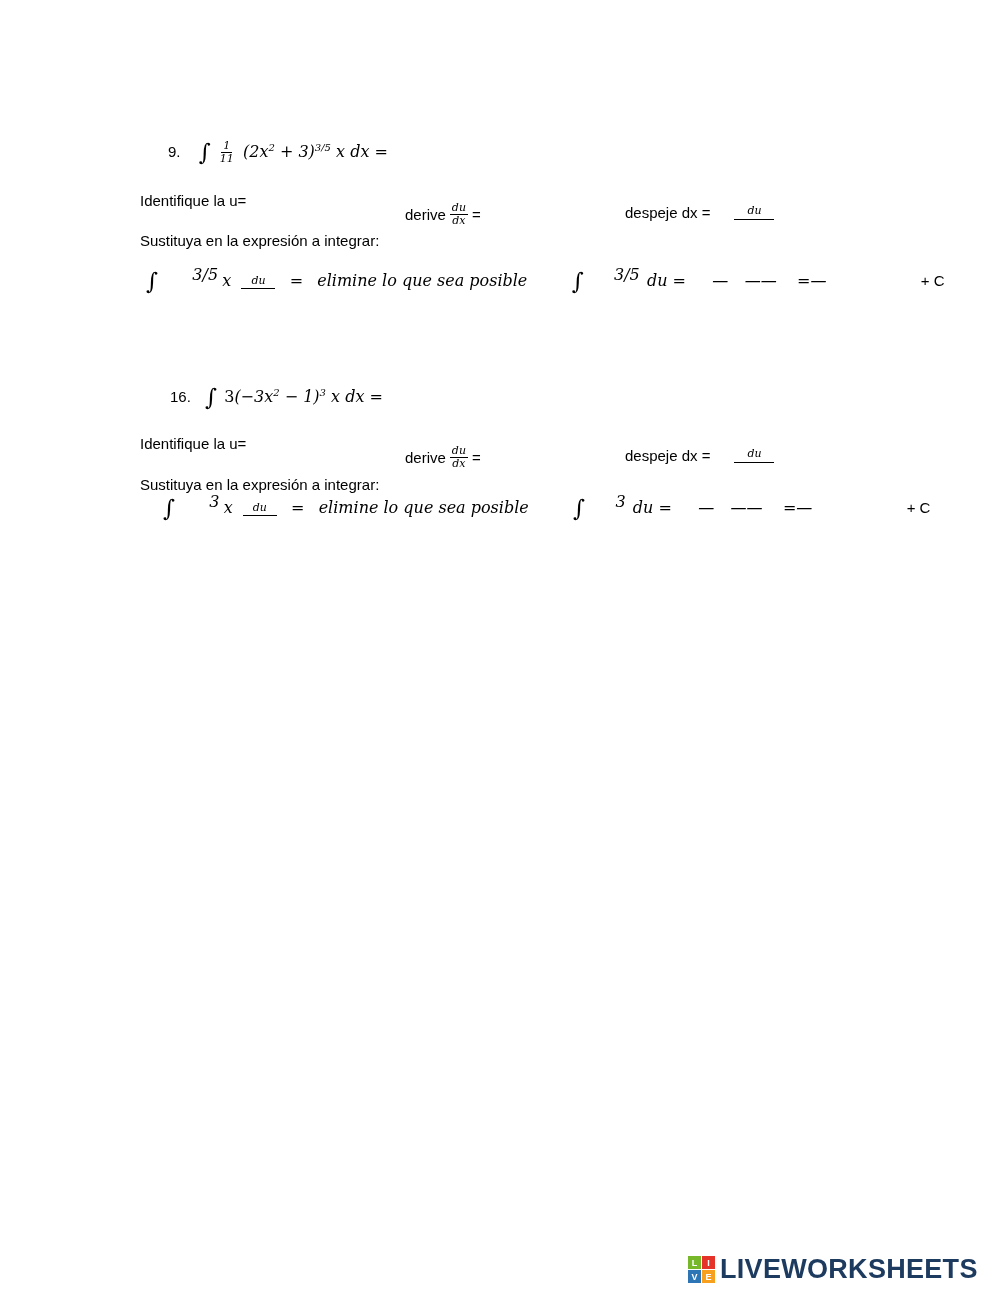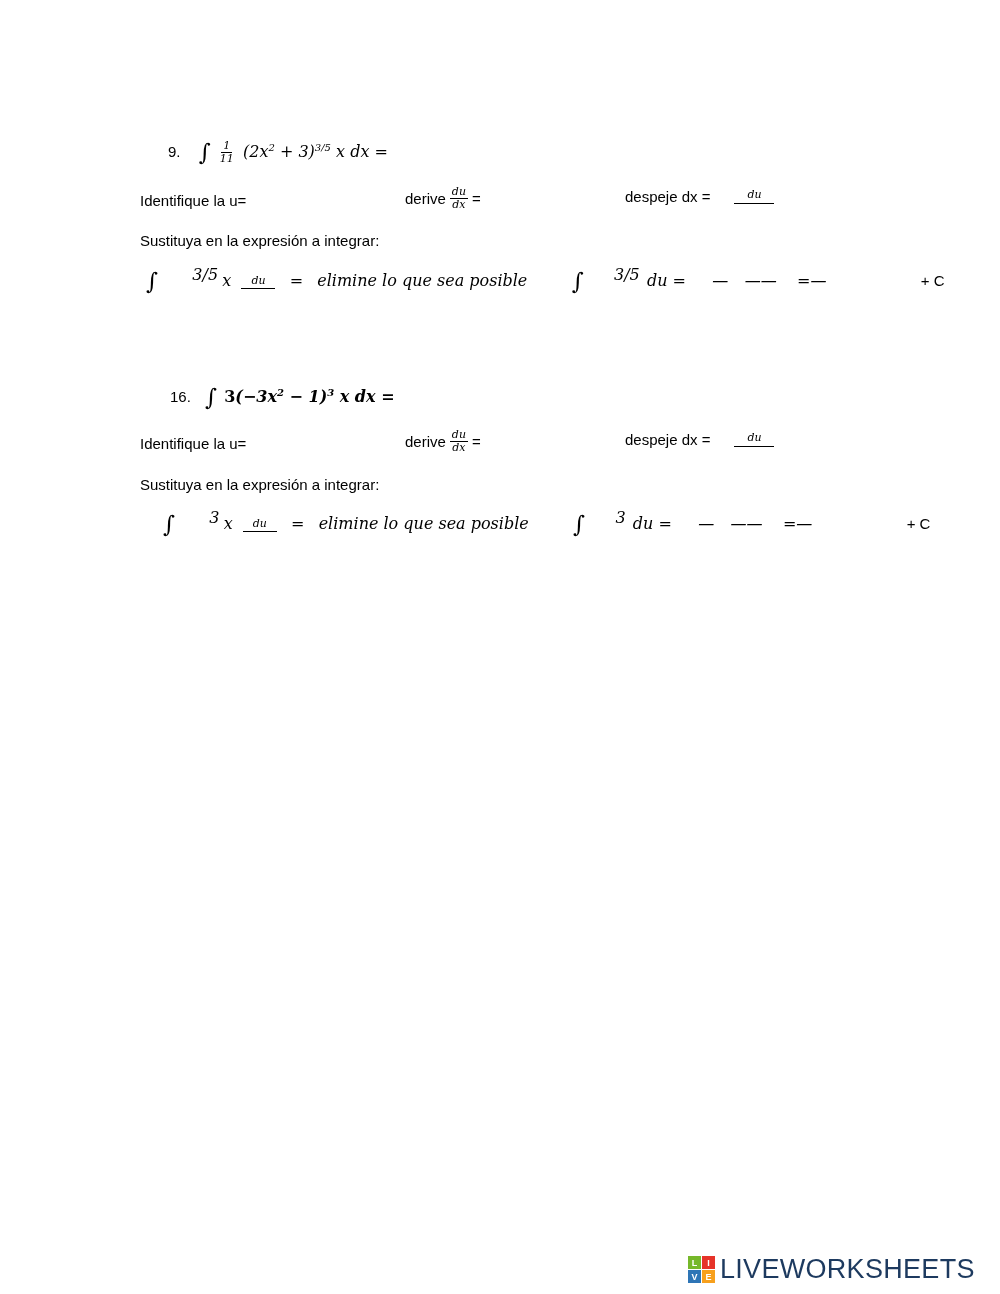--- a/index.html
+++ b/index.html
@@ -6,21 +6,21 @@
   body {
     width: 1000px; height: 1294px;
     position: relative;
     background: #ffffff;
     font-family: "Liberation Sans", sans-serif;
     color: #000000;
     font-size: 15px;
     overflow: hidden;
   }
   .abs { position: absolute; white-space: nowrap; }
-  .row { display: flex; align-items: center; }
+  .row { display: flex; align-items: center; margin-top: 16px; }
   .math {
     font-family: "DejaVu Serif", serif;
     font-style: italic;
     font-size: 16px;
     margin-top: 40px;
   }
   .int {
     font-family: "DejaVu Serif", serif;
     font-style: normal;
     font-size: 23px;
@@ -56,21 +56,21 @@
   .logo-grid span {
     display: flex; align-items: center; justify-content: center;
     color: #fff; font-weight: bold; font-size: 9px;
     font-family: "Liberation Sans", sans-serif;
   }
   .sq0 { background: #76b82a; }
   .sq1 { background: #e63329; }
   .sq2 { background: #2e75b6; }
   .sq3 { background: #f7a01d; }
   .brand {
-    font-weight: normal;
+    font-weight: bold;
     font-size: 27px;
     letter-spacing: 0.3px;
     color: #1d3a5f;
   }
 </style>
 </head>
 <body>
 
 <div class="abs" style="left:168px; top:140px;">
   <span style="margin-right:14px;">9.</span>
@@ -125,21 +125,21 @@
   <span class="math">——</span>
   <span class="blankslot" style="width:12px;"></span>
   <span class="math">=—</span>
   <span class="blankslot" style="width:86px;"></span>
   <span>+ C</span>
 </div>
 
 <div class="abs" style="left:170px; top:386px;">
   <span style="margin-right:10px;">16.</span>
   <span class="int">∫</span>
-  <span class="math" style="margin-left:3px;font-weight:bold;"><span style="font-style:normal;">3</span><span>(−3x</span><sup>2</sup><span> − 1)</span><sup>3</sup><span> x dx =</span></span>
+  <span class="math" style="margin-left:3px;"><span style="font-style:normal;">3</span><span>(−3x</span><sup>2</sup><span> − 1)</span><sup>3</sup><span> x dx =</span></span>
 </div>
 
 <div class="abs" style="left:140px; top:435px;">Identifique la u=</div>
 
 <div class="abs row" style="left:405px; top:429px;">
   <span>derive</span>
   <span class="frac" style="margin:0 4px;">
       <span class="num">du</span>
       <span class="den">dx</span>
     </span>
@@ -149,21 +149,21 @@
 <div class="abs row" style="left:625px; top:431px;">
   <span>despeje dx =</span>
   <span class="fracblank" style="margin-left:24px;">
       <span>du</span>
       <span class="bar" style="width:40px;"></span>
     </span>
 </div>
 
 <div class="abs" style="left:140px; top:476px;">Sustituya en la expresión a integrar:</div>
 
-<div class="abs eqline" style="left:163px; top:513px;">
+<div class="abs eqline" style="left:163px; top:497px;">
   <span class="int">∫</span>
   <span class="blankslot" style="width:26px;"></span>
   <sup class="math">3</sup>
   <span class="math">x</span>
   <span class="fracblank" style="margin-left:6px;">
       <span>du</span>
       <span class="bar" style="width:34px;"></span>
     </span>
   <span class="math" style="margin:0 10px;">=</span>
   <span class="math">elimine lo que sea posible</span>

